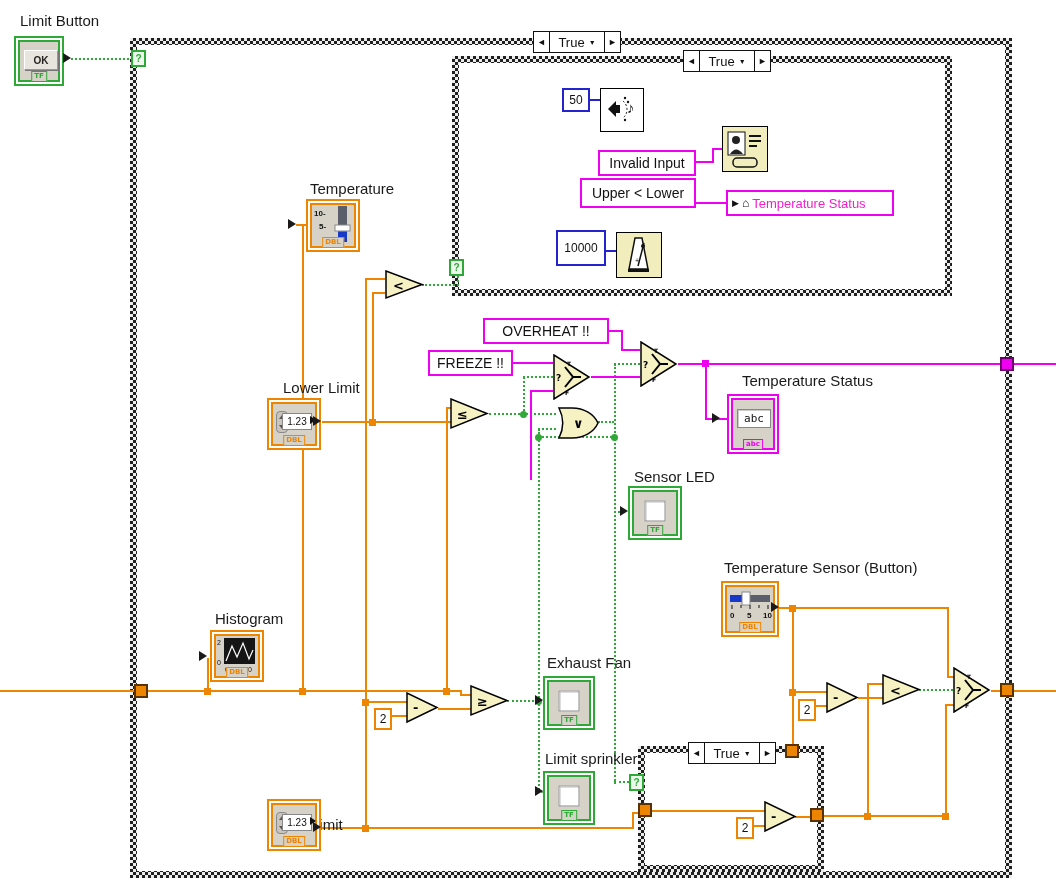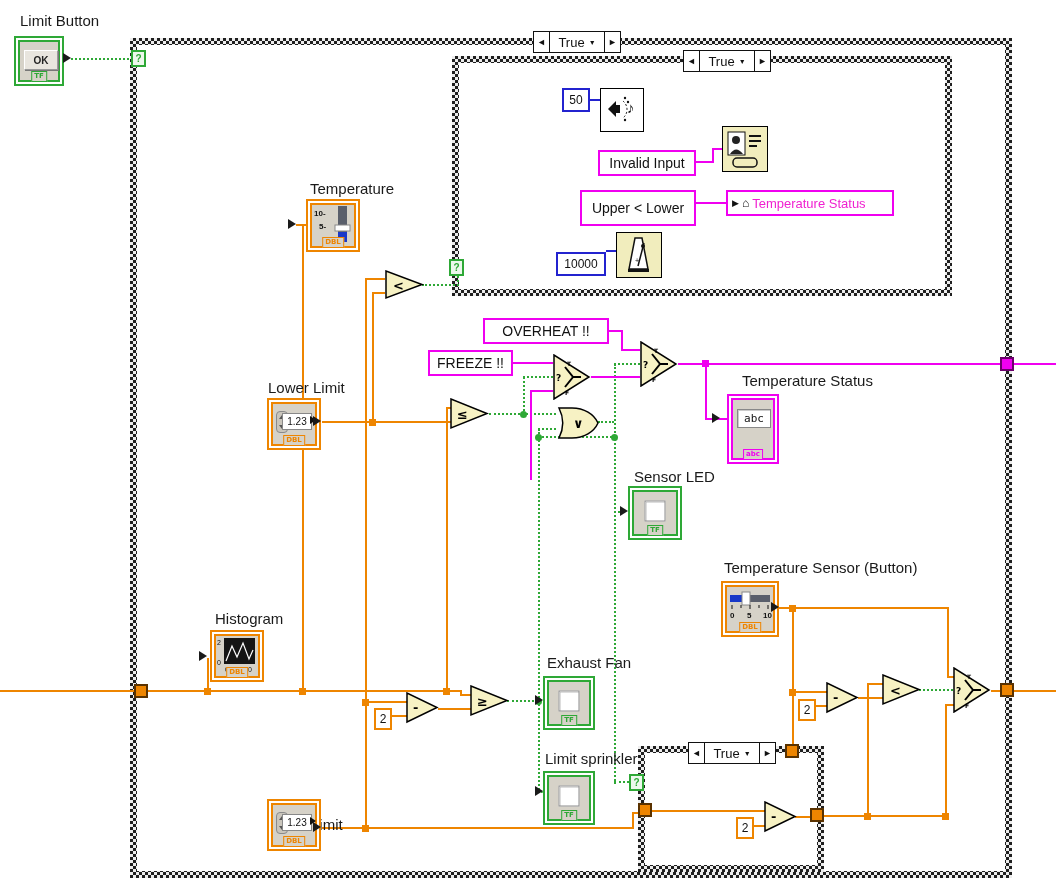--- a/index.html
+++ b/index.html
@@ -223,42 +223,42 @@
 
   <div class="tn o" style="left:134px;top:684px"></div>
   <div class="tn o" style="left:1000px;top:683px"></div>
   <div class="tn p" style="left:1000px;top:357px"></div>
   <div class="tn o" style="left:638px;top:803px"></div>
   <div class="tn o" style="left:810px;top:808px"></div>
   <div class="tn o" style="left:785px;top:744px"></div>
 
   <div class="lbl" style="left:20px;top:12px">Limit Button</div>
   <div class="lbl" style="left:310px;top:180px">Temperature</div>
-  <div class="lbl" style="left:268px;top:379px">Lower Limit</div>
+  <div class="lbl" style="left:283px;top:379px">Lower Limit</div>
   <div class="lbl" style="left:266px;top:816px">Upper Limit</div>
   <div class="lbl" style="left:215px;top:610px">Histogram</div>
   <div class="lbl" style="left:634px;top:468px">Sensor LED</div>
   <div class="lbl" style="left:547px;top:654px">Exhaust Fan</div>
   <div class="lbl" style="left:545px;top:750px">Limit sprinkler</div>
   <div class="lbl" style="left:742px;top:372px">Temperature Status</div>
   <div class="lbl" style="left:724px;top:559px">Temperature Sensor (Button)</div>
 
   <div class="sconst" style="left:598px;top:150px;width:98px;height:26px">Invalid Input</div>
-  <div class="sconst" style="left:580px;top:190px;width:116px;height:36px">Upper &lt; Lower</div>
+  <div class="sconst" style="left:580px;top:178px;width:116px;height:30px">Upper &lt; Lower</div>
   <div class="sconst" style="left:483px;top:318px;width:126px;height:26px">OVERHEAT !!</div>
   <div class="sconst" style="left:428px;top:350px;width:85px;height:26px">FREEZE !!</div>
 
   <div class="lvar" style="left:726px;top:190px;width:168px;height:26px">
     <span class="la">▶</span>
     <span class="lh">⌂</span>
     <span class="lt">Temperature Status</span>
   </div>
 
   <div class="nconst bl" style="left:562px;top:88px;width:28px;height:24px">50</div>
-  <div class="nconst bl" style="left:556px;top:252px;width:50px;height:24px">10000</div>
+  <div class="nconst bl" style="left:556px;top:230px;width:50px;height:36px">10000</div>
   <div class="nconst or" style="left:374px;top:708px;width:18px;height:22px">2</div>
   <div class="nconst or" style="left:798px;top:699px;width:18px;height:22px">2</div>
   <div class="nconst or" style="left:736px;top:817px;width:18px;height:22px">2</div>
 
   <div class="node" style="left:385px;top:270px">
     <svg width="40" height="30">
         <polygon class="tri" points="1,1 1,28 37,14.5"></polygon>
         <text x="8" y="20">&lt;</text>
       </svg>
   </div>
@@ -450,21 +450,21 @@
   <div class="ar" style="left:535px;top:695px"></div>
 
   <div class="term gn" style="left:543px;top:771px;width:52px;height:54px">
     <div class="tin">
         <div class="led"></div>
       <div class="tab">TF</div>
     </div>
   </div>
   <div class="ar" style="left:535px;top:786px"></div>
 
-  <div class="term pk" style="left:727px;top:394px;width:52px;height:70px">
+  <div class="term pk" style="left:727px;top:394px;width:52px;height:60px">
     <div class="tin">
       <div class="abcbox">abc</div>
       <div class="tab">abc</div>
     </div>
   </div>
   <div class="ar" style="left:712px;top:413px"></div>
 
   <div class="term o" style="left:721px;top:581px;width:58px;height:56px">
     <div class="tin">
       <svg width="46" height="42">

